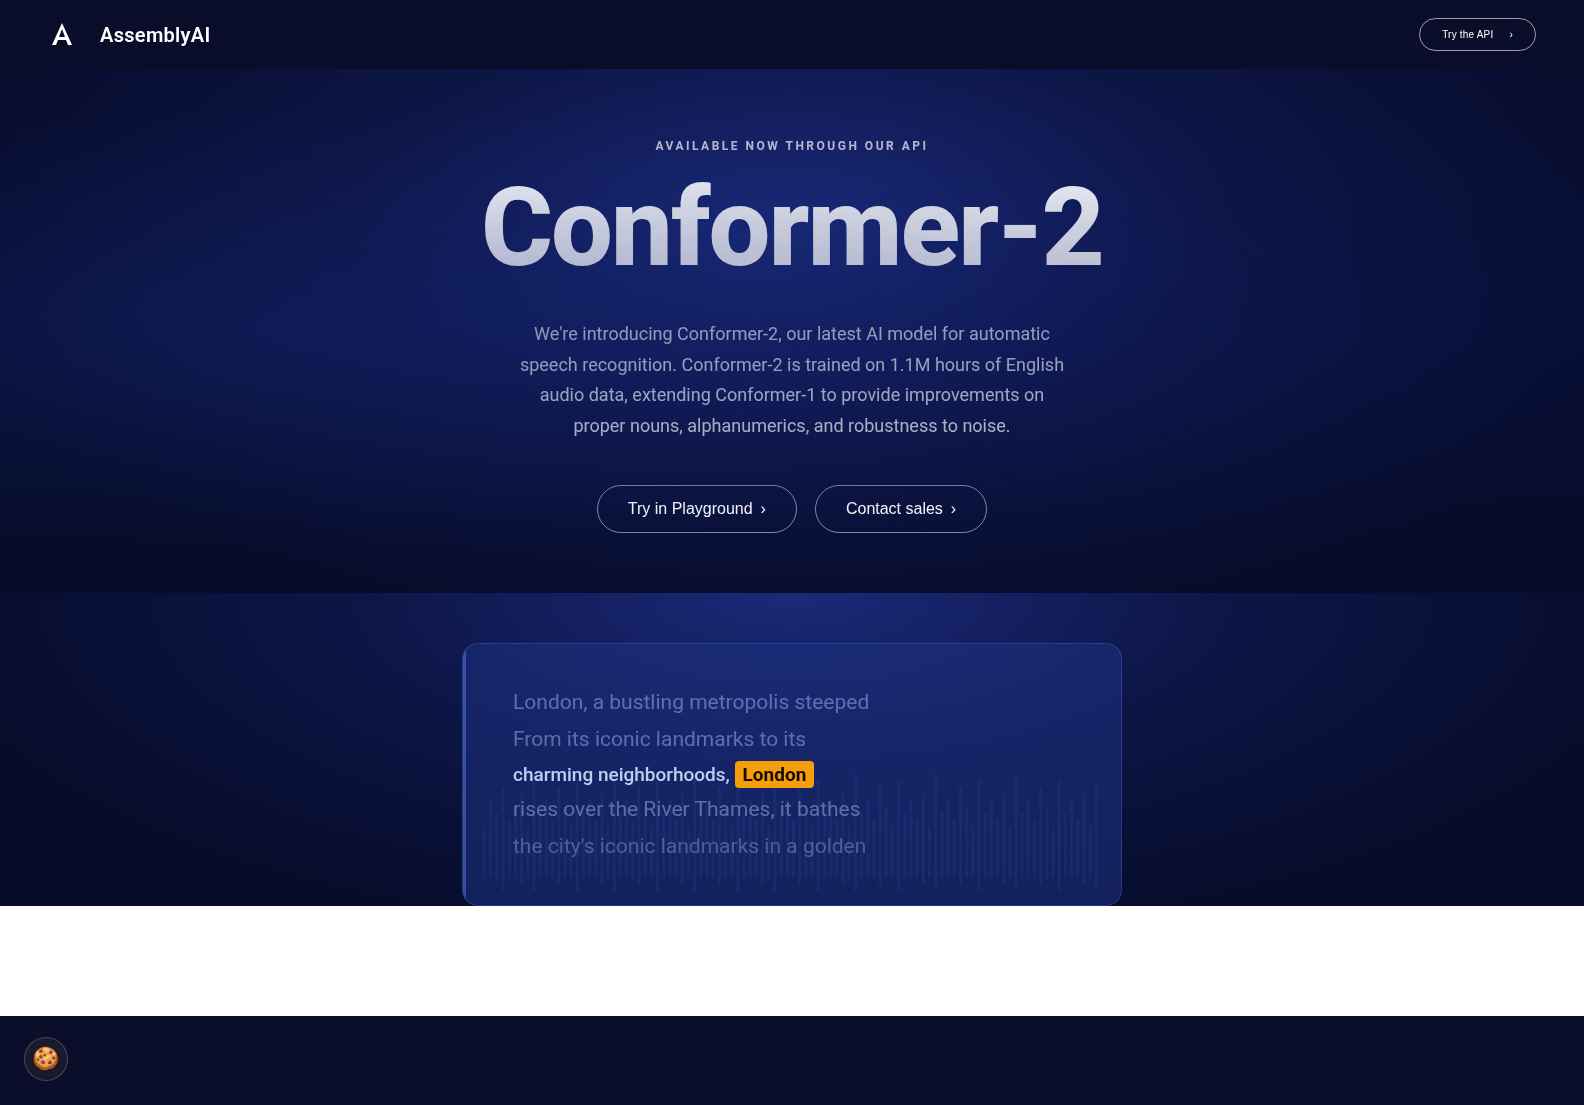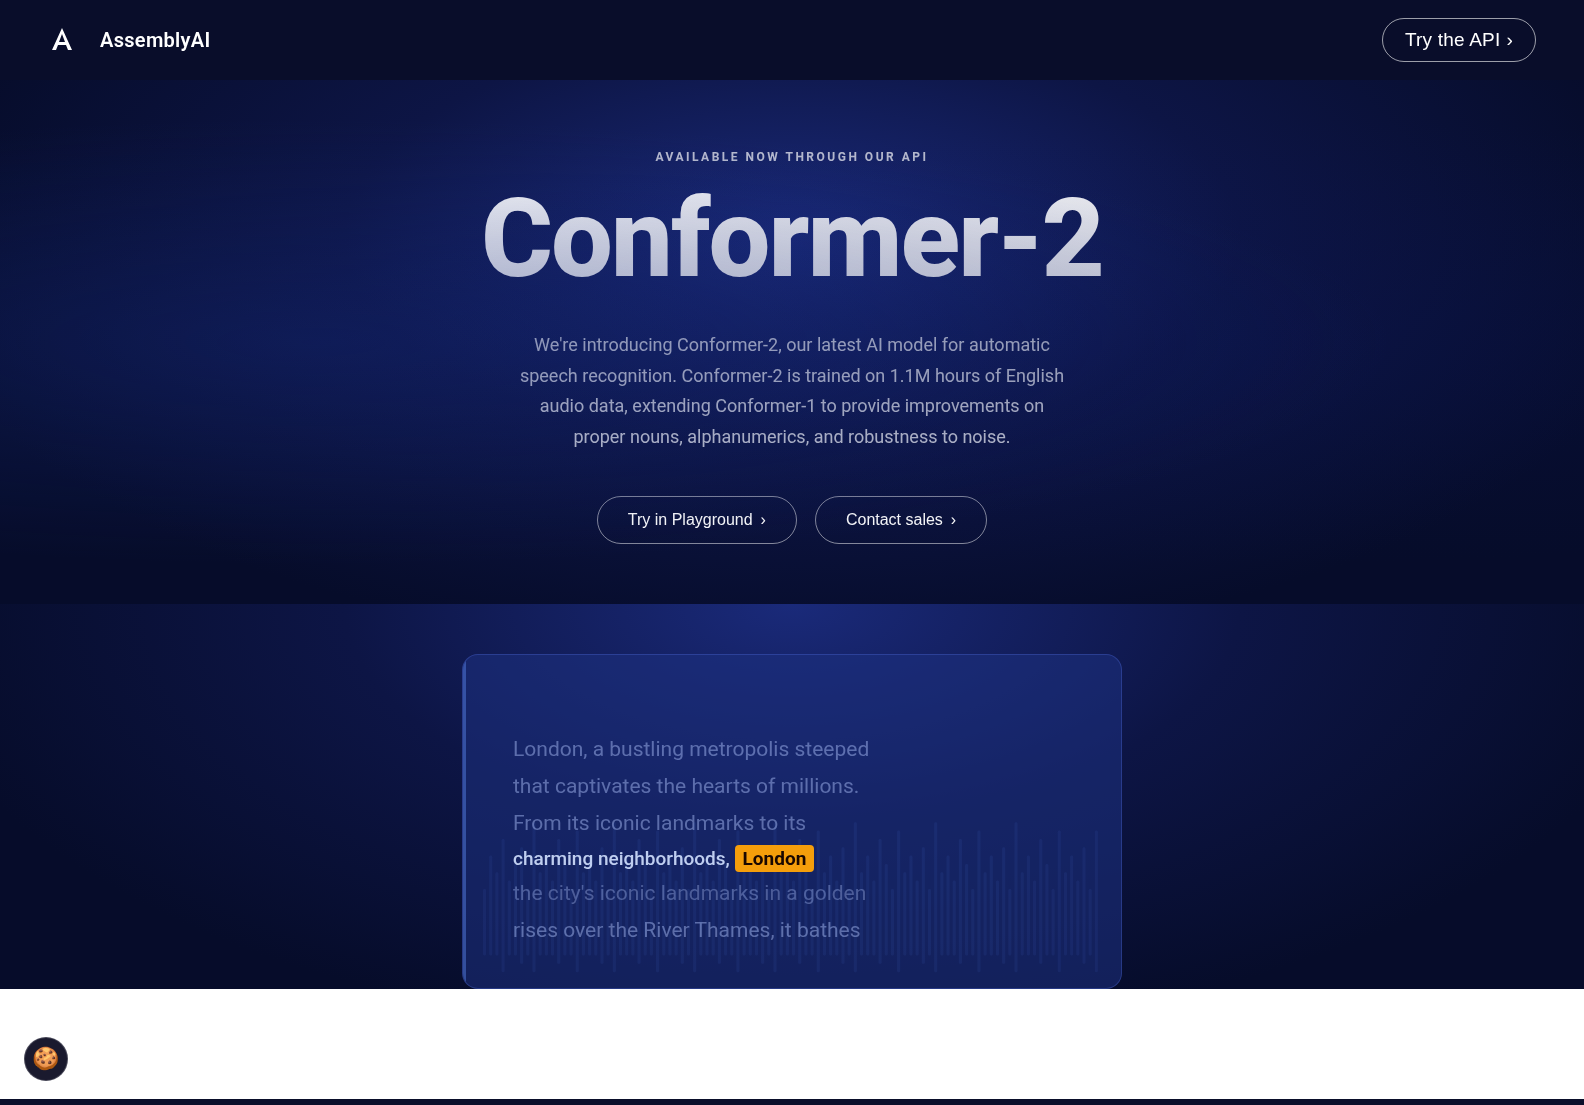--- a/index.html
+++ b/index.html
@@ -45,25 +45,25 @@
       color: #fff;
       letter-spacing: 0.3px;
     }
 
     .try-api-btn {
       border: 1.5px solid rgba(255,255,255,0.6);
       background: transparent;
       color: #fff;
       padding: 10px 22px;
       border-radius: 24px;
-      font-size: 19px;
+      font-size: 10px;
       font-weight: 500;
       cursor: pointer;
       display: flex;
-      gap: 6px;
+      gap: 16px;
       letter-spacing: 0.2px;
     }
 
     
     .hero {
       background: radial-gradient(ellipse at 50% 30%, #1a2a7a 0%, #0d1545 40%, #060c2a 80%);
       text-align: center;
       padding: 70px 40px 60px;
       position: relative;
     }
@@ -176,21 +176,20 @@
       opacity: 0.15;
     }
 
     .demo-text {
       font-size: 22px;
       line-height: 1.75;
       color: rgba(180, 200, 255, 0.6);
       font-weight: 400;
       position: relative;
       z-index: 2;
-      margin-top: 36px;
     }
 
     
     .bottom-section {
       background: #fff;
       padding: 60px 200px 50px;
       color: #333;
     }
 
     
@@ -346,27 +345,26 @@
         <rect x="570" y="40" width="3" height="60" fill="#6090ff" rx="1"></rect>
         <rect x="576" y="55" width="3" height="45" fill="#6090ff" rx="1"></rect>
         <rect x="582" y="35" width="3" height="70" fill="#6090ff" rx="1"></rect>
         <rect x="588" y="60" width="3" height="40" fill="#6090ff" rx="1"></rect>
         <rect x="594" y="25" width="3" height="85" fill="#6090ff" rx="1"></rect>
       </svg>
     </div>
 
     <div class="demo-text">
       <div style="color: rgba(180,200,255,0.45); font-size:21px;">London, a bustling metropolis steeped</div>
-      <div style="color: rgba(180,200,255,0.45); font-size:21px;">that captivates the hearts of millions.</div>
       <div style="color: rgba(180,200,255,0.45); font-size:21px;">From its iconic landmarks to its</div>
       <div style="color: rgba(210,225,255,0.9); font-size:19px; font-weight:500;">
         <span>charming neighborhoods,&nbsp;</span><span style="background:#f59e0b; color:#1a0800; padding:2px 8px; border-radius:4px; font-weight:700;">London</span>
       </div>
+      <div style="color: rgba(180,200,255,0.45); font-size:21px;">rises over the River Thames, it bathes</div>
       <div style="color: rgba(180,200,255,0.35); font-size:21px;">the city's iconic landmarks in a golden</div>
-      <div style="color: rgba(180,200,255,0.45); font-size:21px;">rises over the River Thames, it bathes</div>
     </div>
   </div>
 </div>
 
 <div class="bottom-section">
   
 </div>
 
 <button class="cookie-btn">
   <span>🍪</span>

